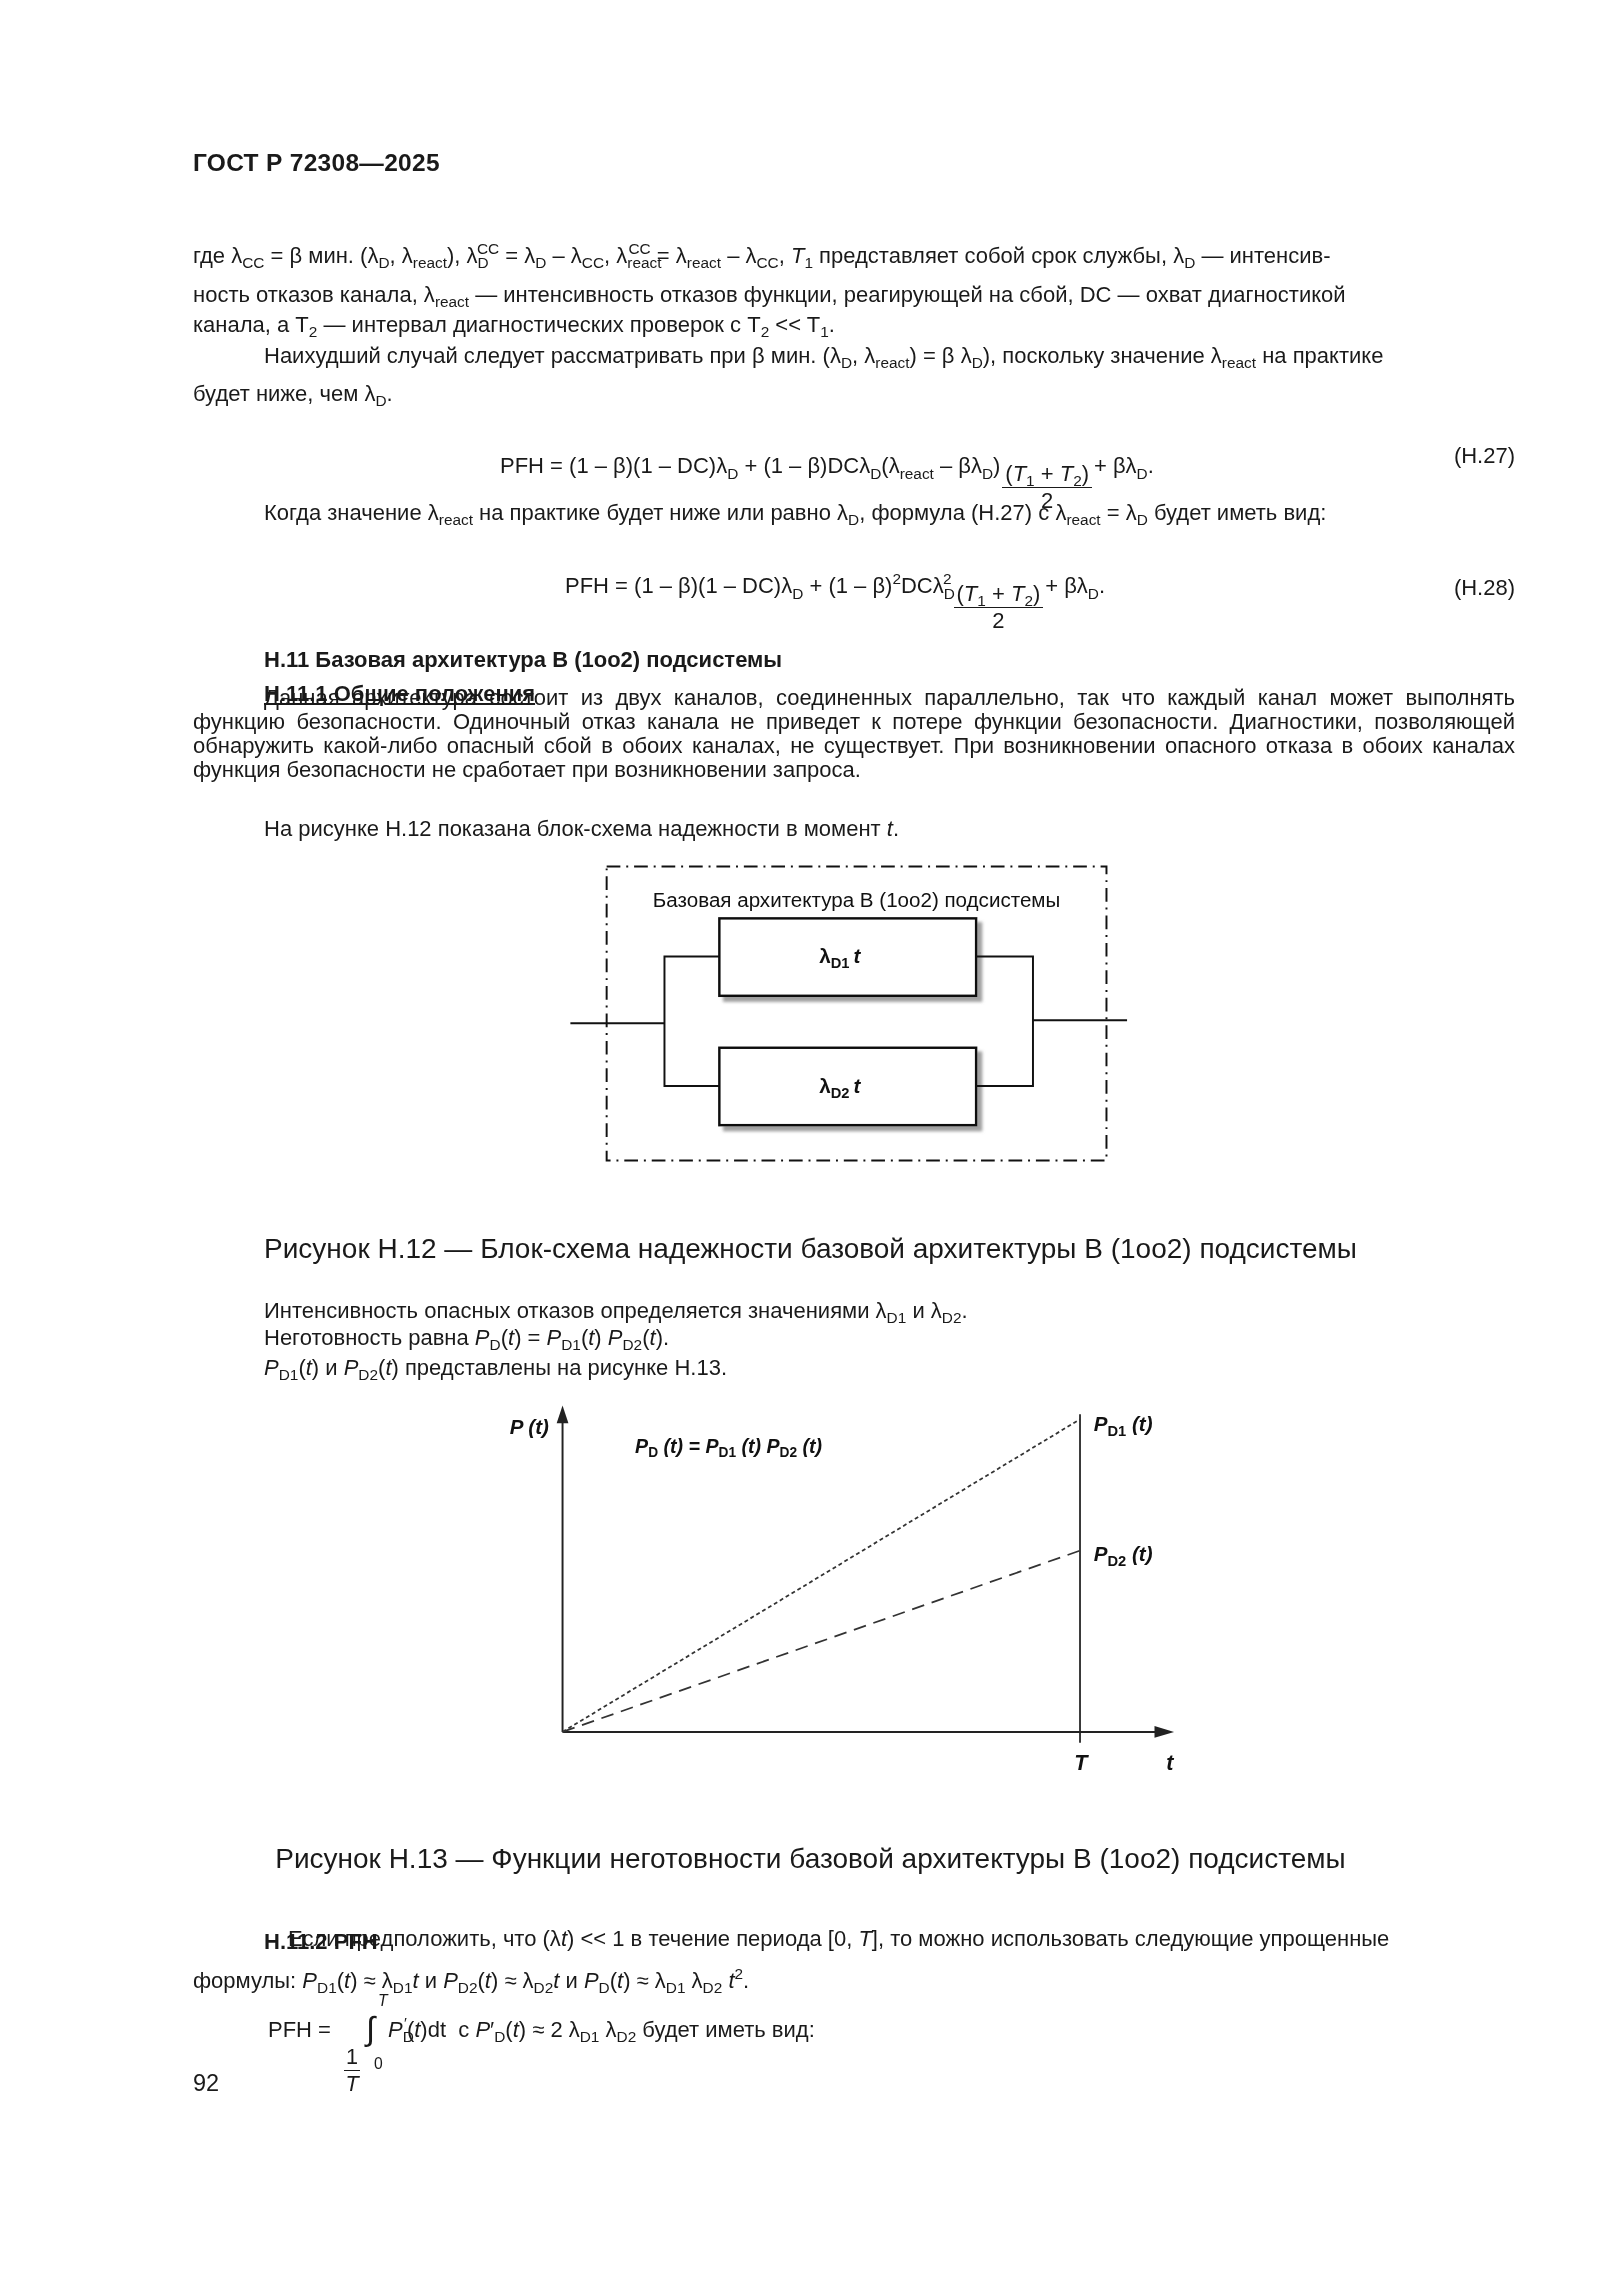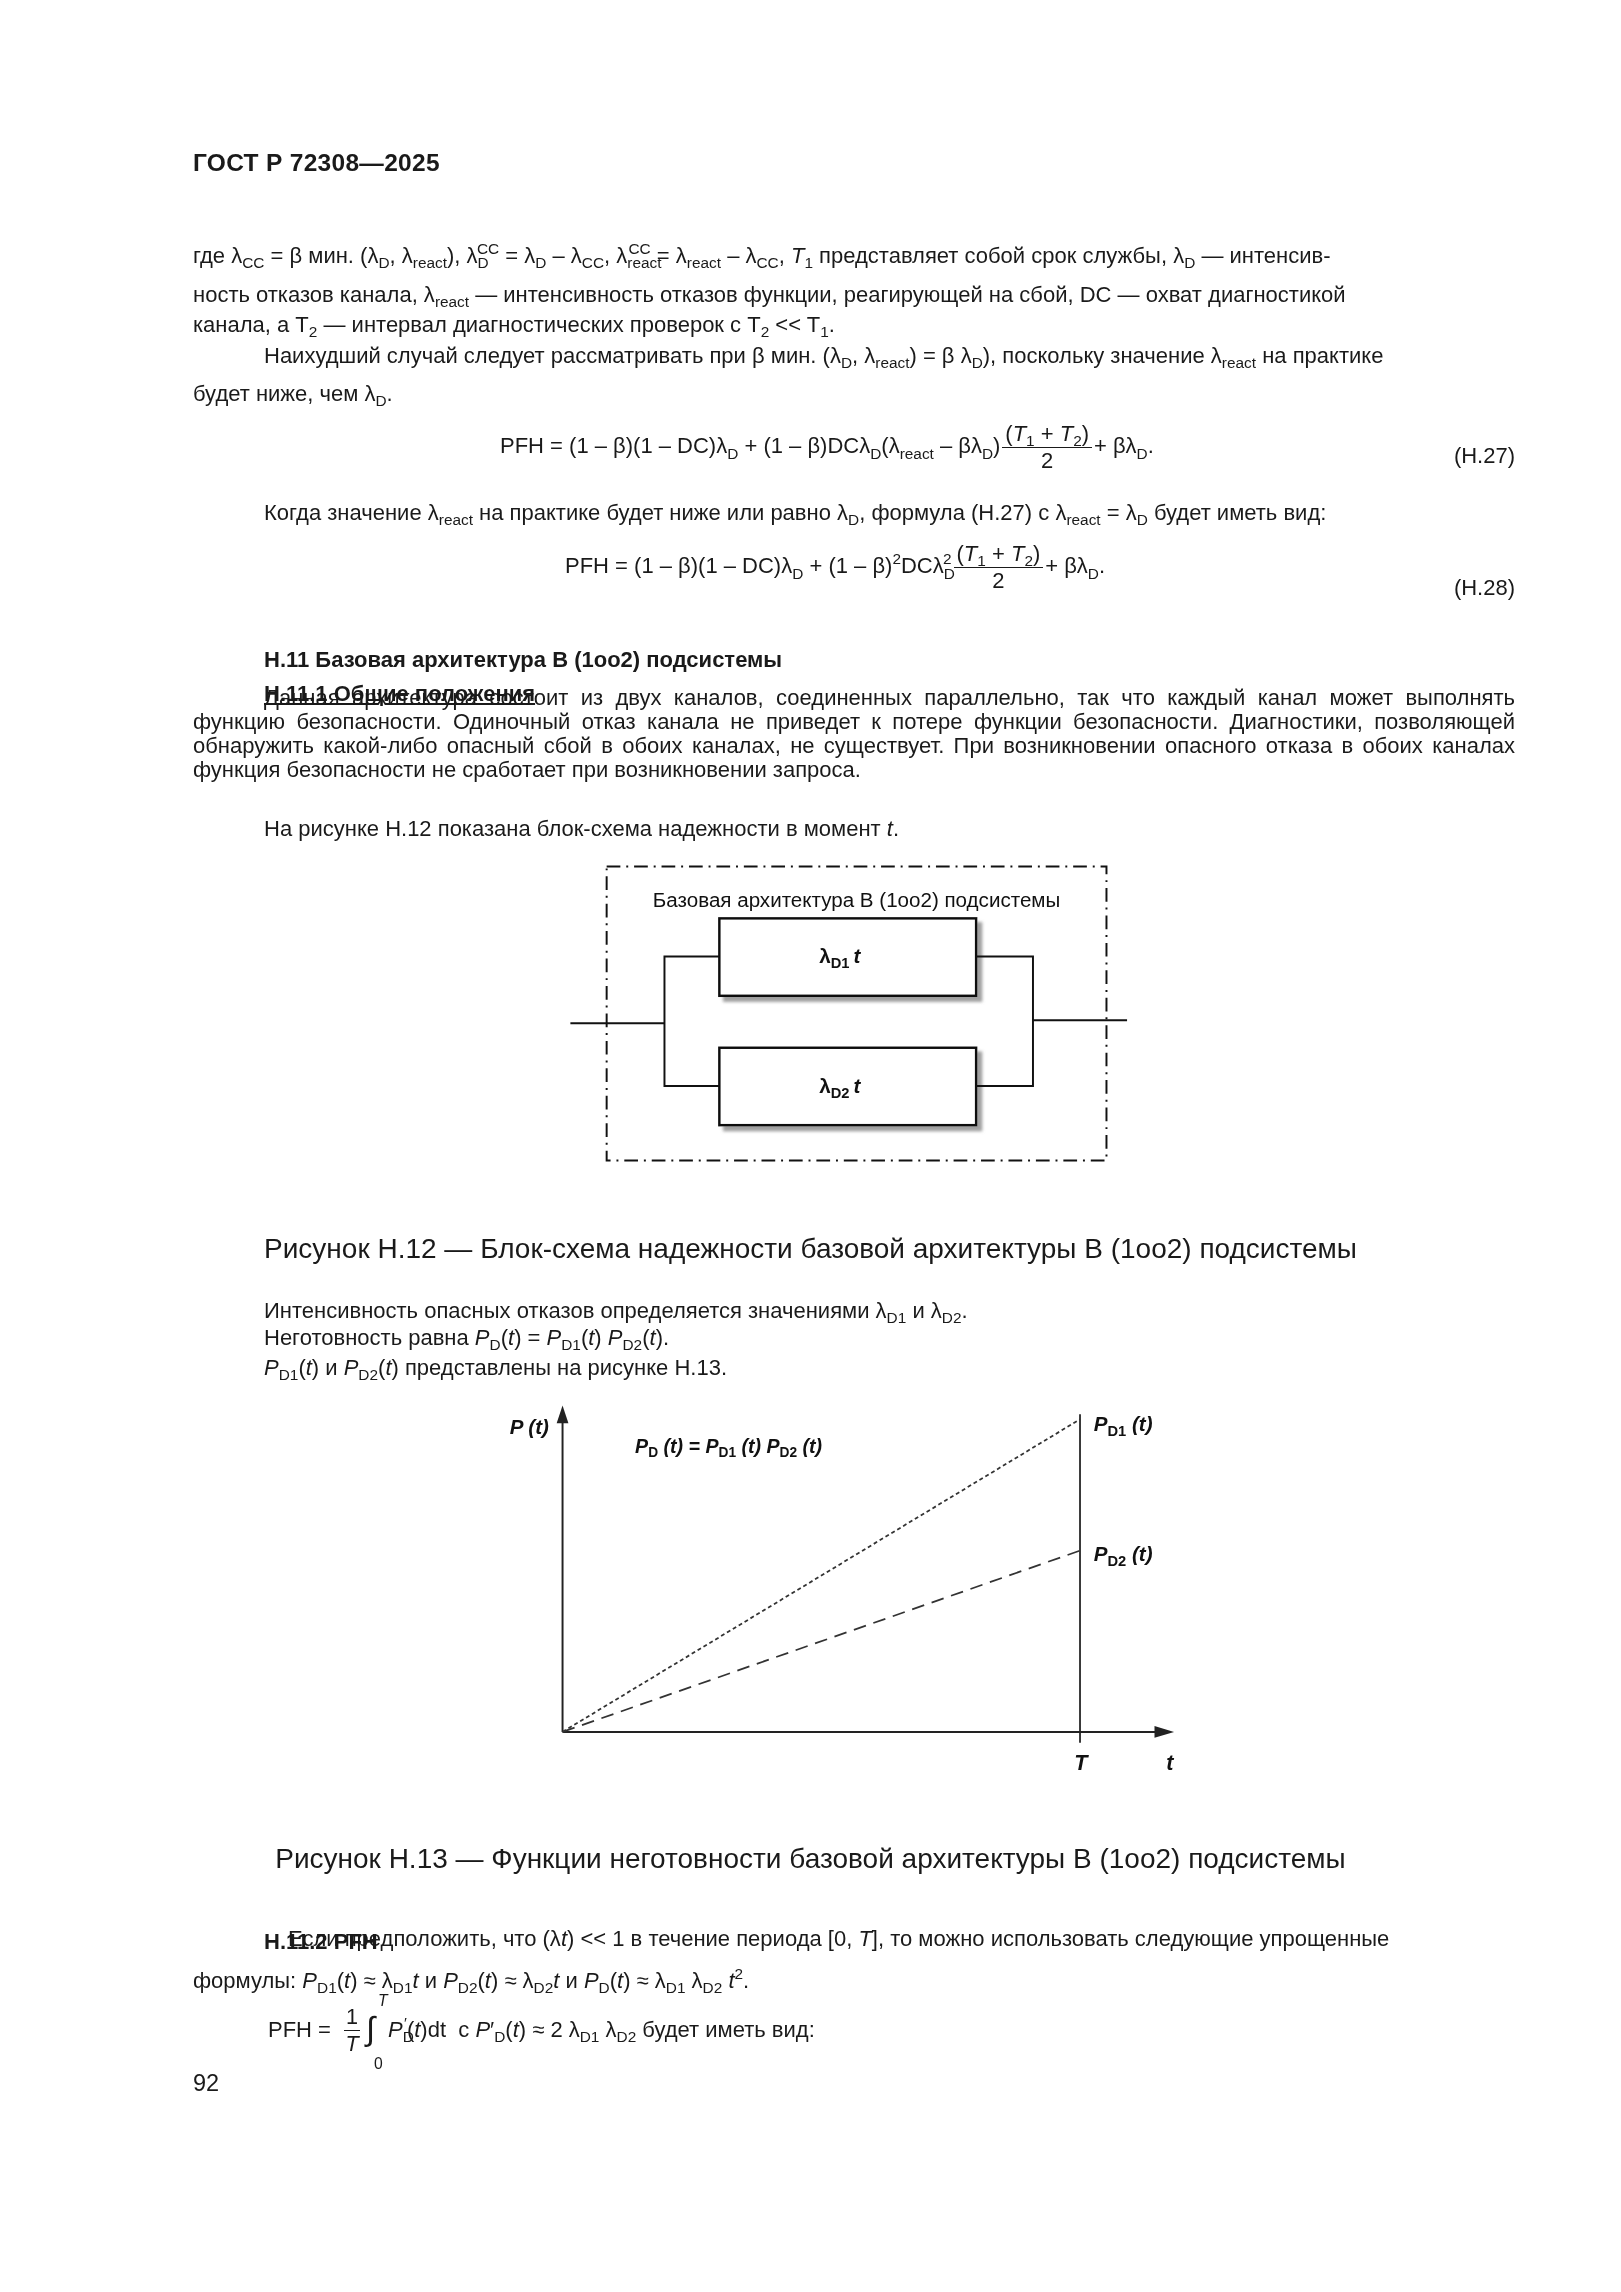--- a/index.html
+++ b/index.html
@@ -10,21 +10,21 @@
   .b { font-weight: bold; margin-top: 20px; }
   .i { font-style: italic; }
   sub, sup { font-size: 70%; line-height: 0; }
   sub { vertical-align: -0.35em; }
   sup { vertical-align: 0.6em; }
   .header { left: 193px; top: 149px; font-size: 24.5px; font-weight: bold; letter-spacing: 0.3px; }
   .par { left: 193px; width: 1322px; font-size: 22px; line-height: 24px; text-align: justify; }
   .indent { text-indent: 71px; }
   .formula { font-size: 22px; white-space: nowrap; }
   .frac { display: inline-block; vertical-align: middle; text-align: center; margin: 0 2px; }
-  .frac .num { display: block; border-bottom: 1.5px solid #1a1a1a; padding: 0 2.9px; }
+  .frac .num { display: block; border-bottom: 1.5px solid #1a1a1a; padding: 0 2.9px; margin-top: 40px; }
   .frac .den { display: block; }
   .eqno { right: 106px; font-size: 22px; }
   .caption { font-size: 28px; white-space: nowrap; width: 1621px; left: 0; text-align: center; }
   svg text { font-family: "Liberation Sans", sans-serif; }
   .pagenum { left: 193px; top: 2070px; font-size: 23.5px; }
 </style>
 </head>
 <body>
 
 <div class="abs header">ГОСТ Р 72308—2025</div>

